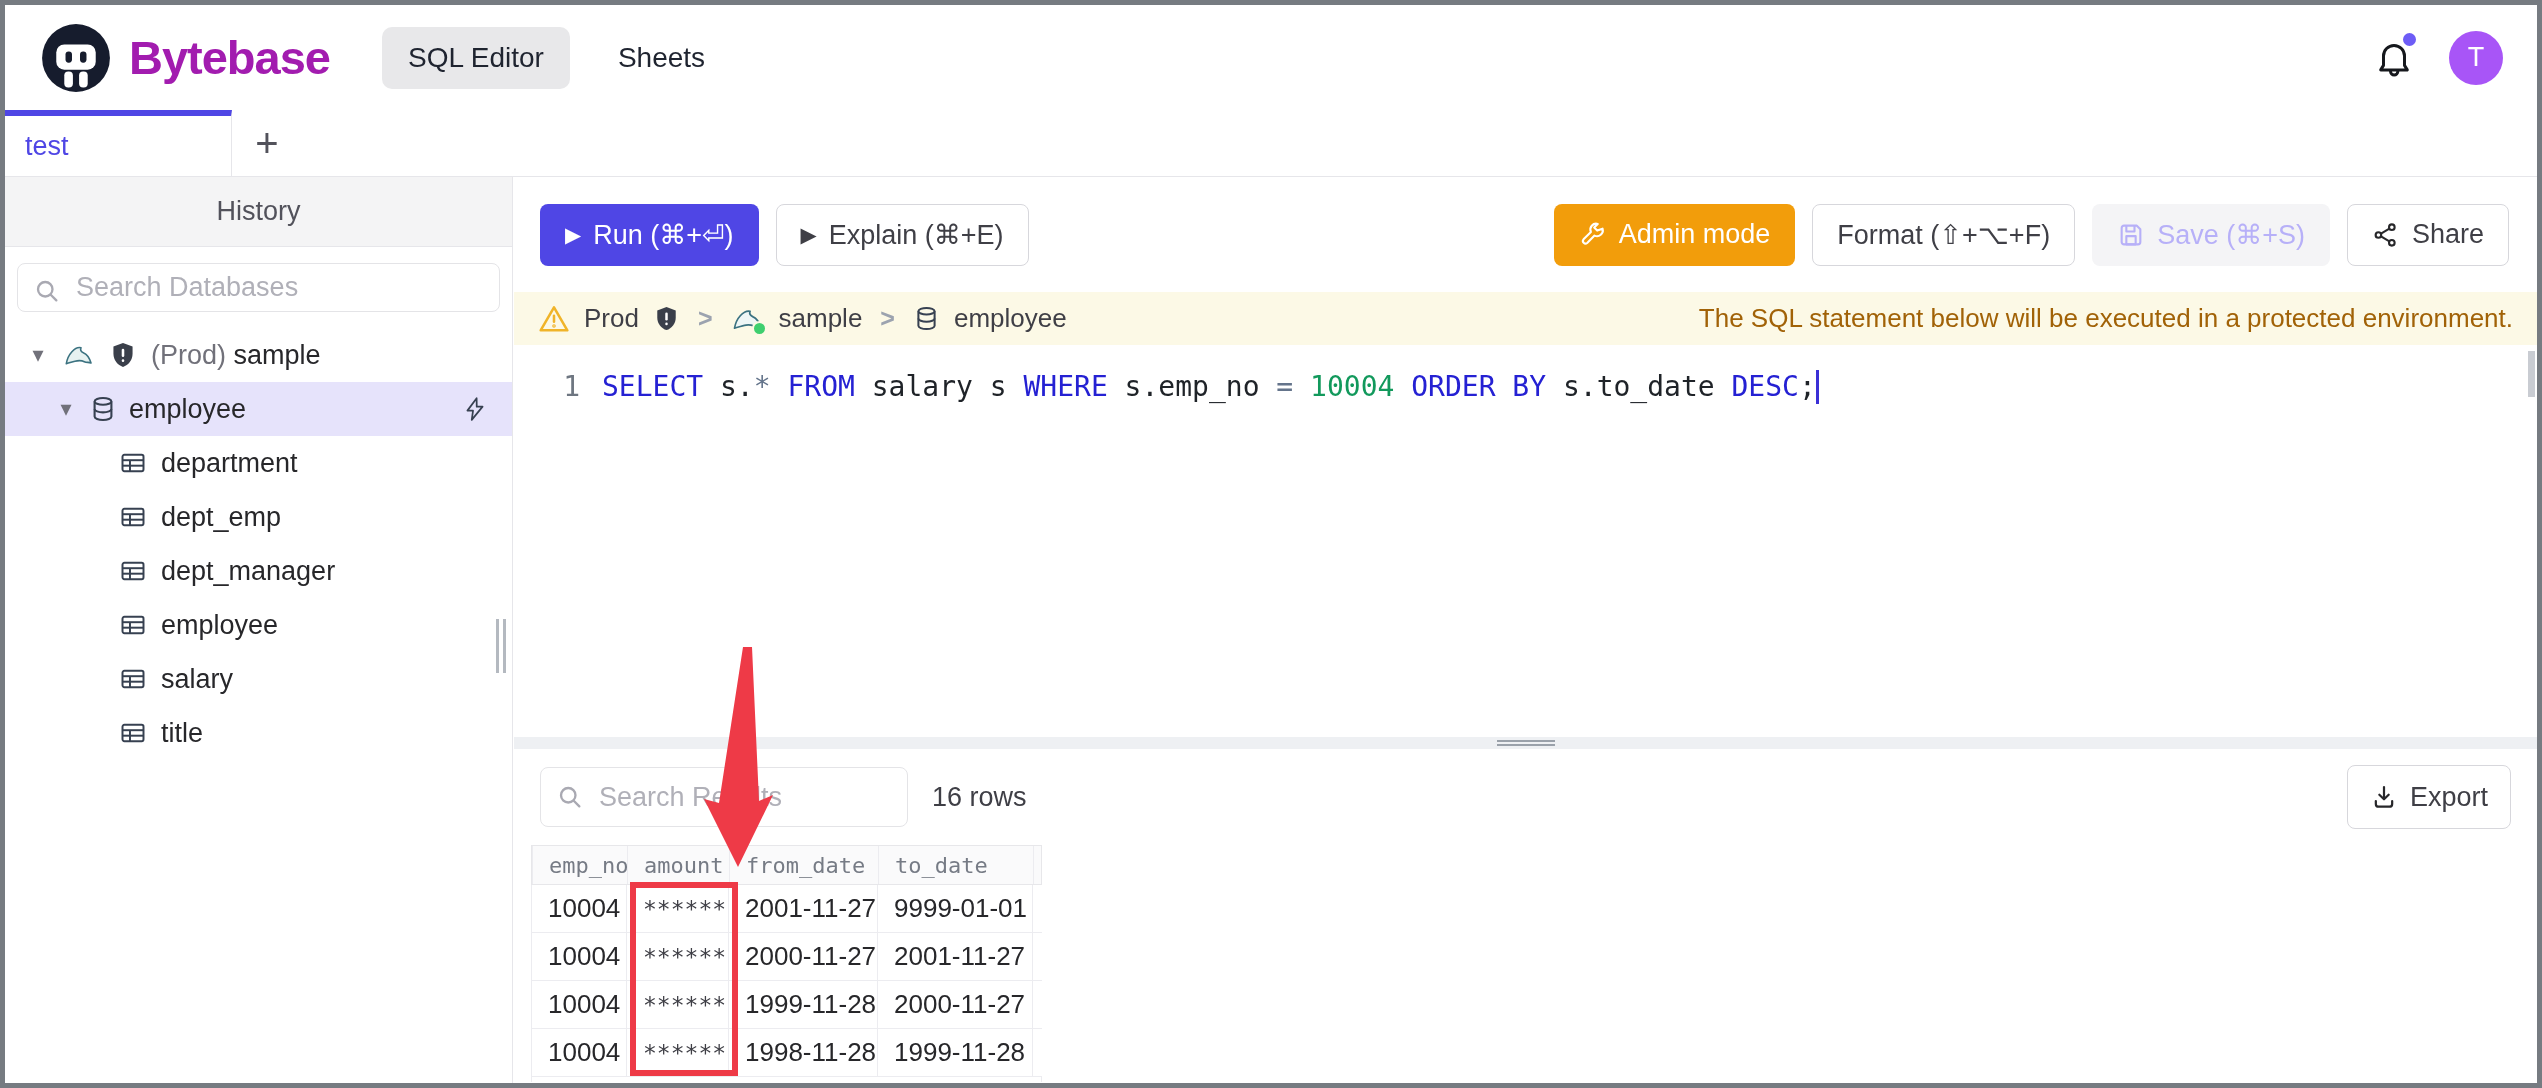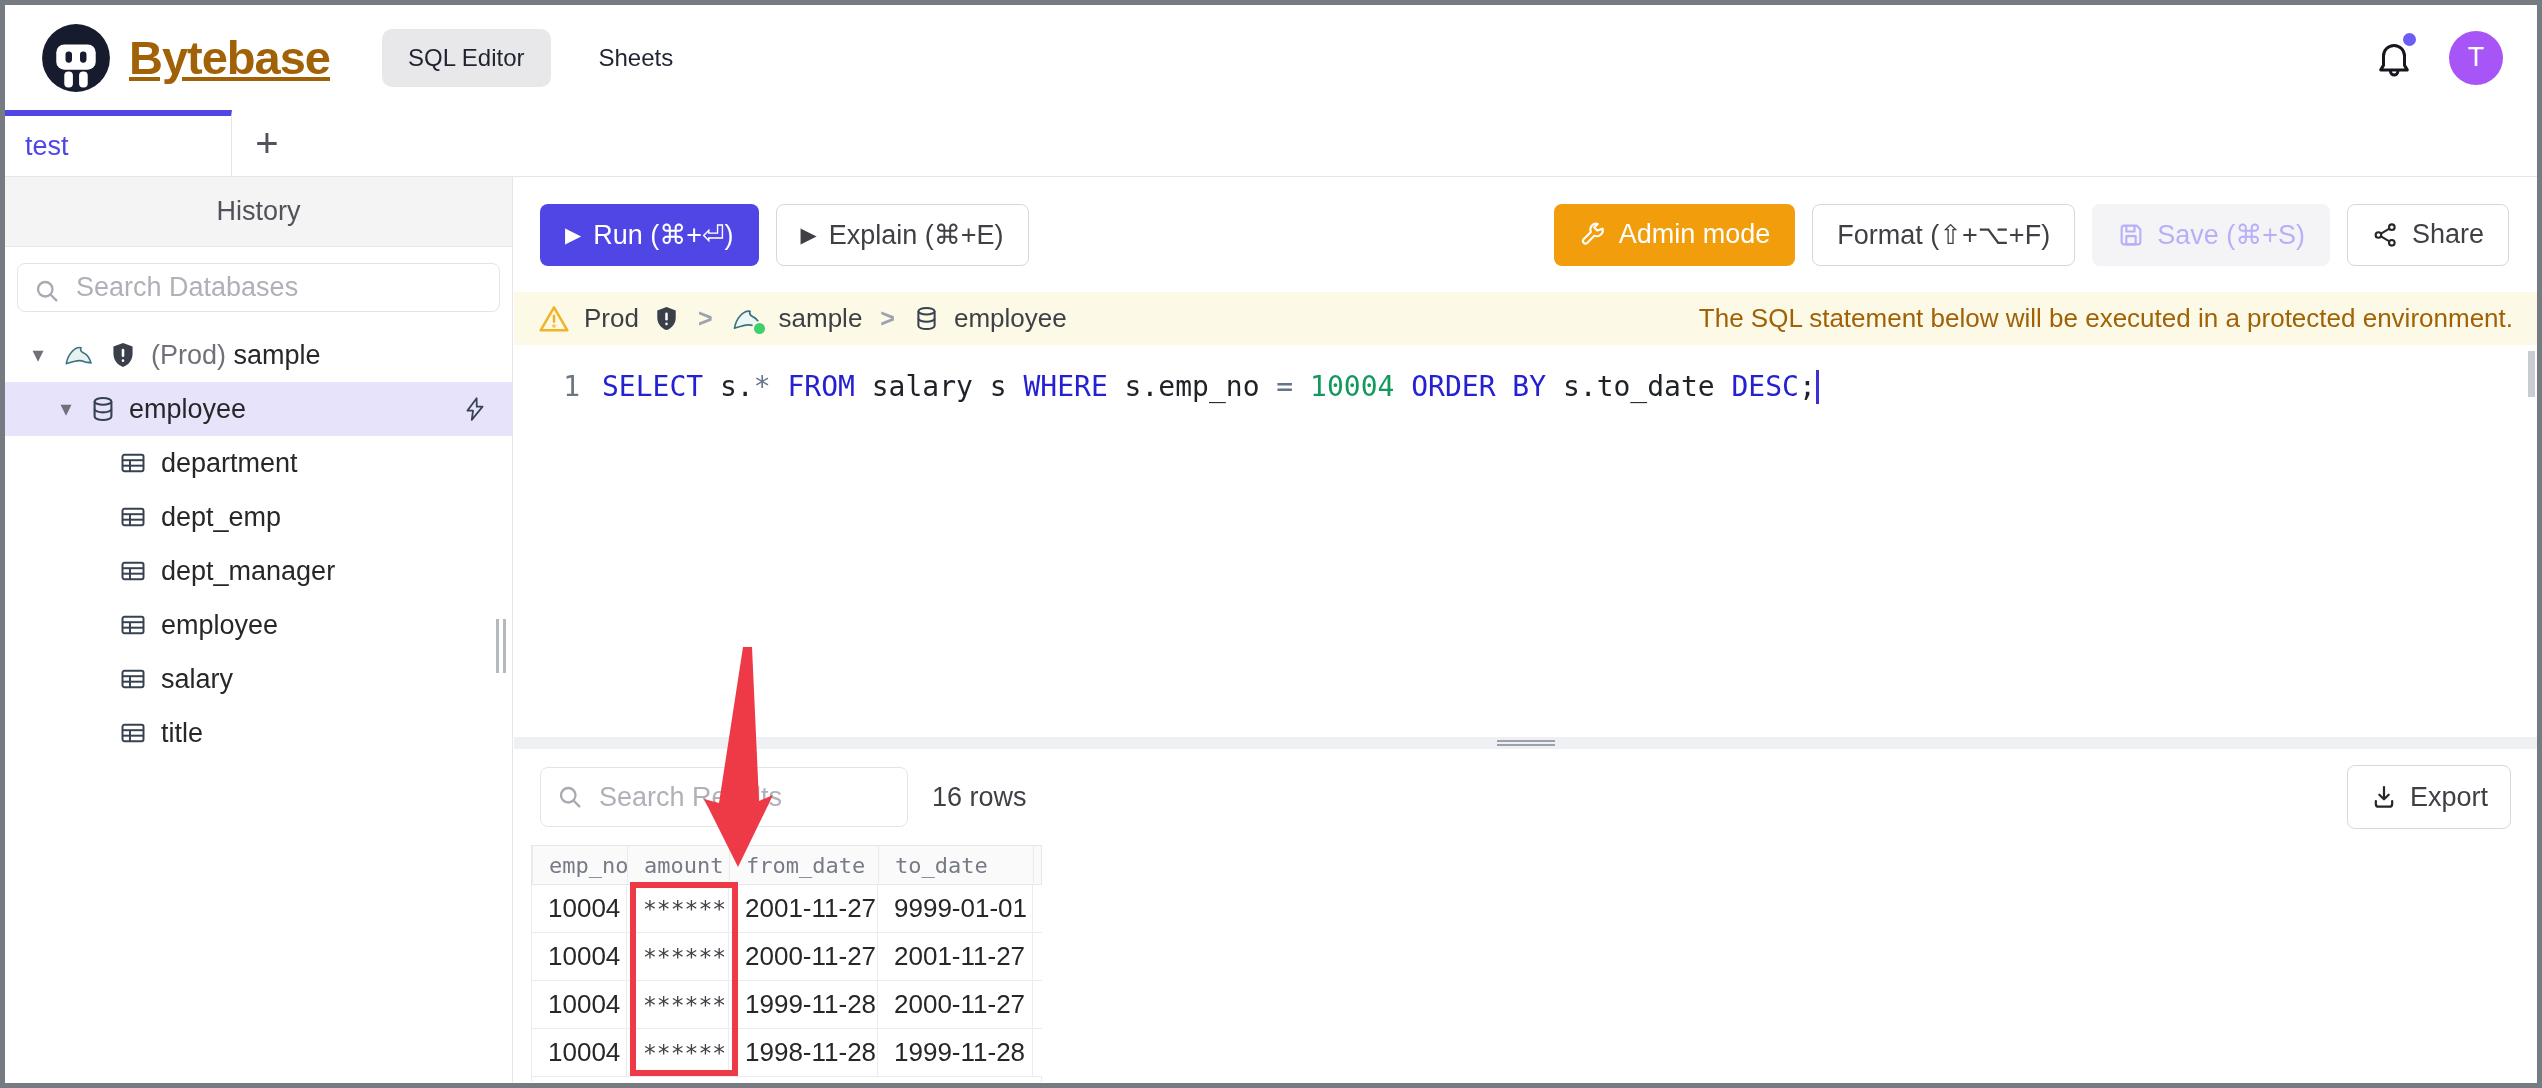--- a/index.html
+++ b/index.html
@@ -10,23 +10,23 @@
     overflow:hidden;
   }
   
   .frame-edge { position:absolute; inset:0; pointer-events:none; z-index:60;
     box-shadow: inset 0 0 0 5px #767b81; }
 
   
   .topbar { position:absolute; left:5px; right:5px; top:5px; height:105px;
     background:#fff; display:flex; align-items:center; padding:0 34px 0 34px; }
   .brand { display:flex; align-items:center; gap:16px; }
-  .brand-name { font-size:47px; font-weight:800; color:#a16207; letter-spacing:-1px;text-decoration:underline; }
+  .brand-name { font-size:47px; font-weight:800; color:#a21caf; letter-spacing:-1px; }
   .top-nav { display:flex; align-items:center; gap:22px; margin-left:52px; }
-  .nav-pill { font-size:24px; color:#1f2430; padding:15px 26px; border-radius:10px; cursor:pointer; }
+  .nav-pill { font-size:28px; color:#1f2430; padding:15px 26px; border-radius:10px; cursor:pointer; }
   .nav-pill.active { background:#e8e8ea; }
   .top-right { margin-left:auto; display:flex; align-items:center; gap:34px; }
   .bell-wrap { position:relative; width:42px; height:44px; cursor:pointer; }
   .bell-dot { position:absolute; right:-4px; top:-6px; width:19px; height:19px;
     border-radius:50%; background:#6d5cf6; border:3px solid #fff; }
   .avatar { width:54px; height:54px; border-radius:50%; background:#a855f7; color:#fff;
     display:flex; align-items:center; justify-content:center; font-size:27px; cursor:pointer; }
 
   
   .tabstrip { position:absolute; left:5px; right:5px; top:110px; height:67px;

